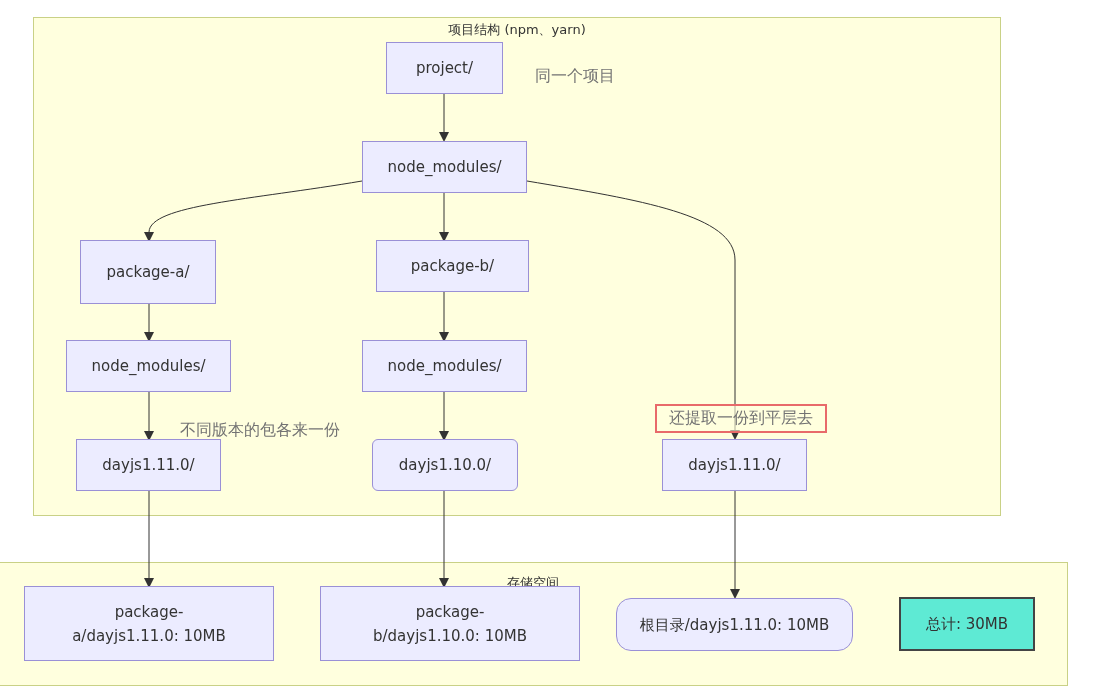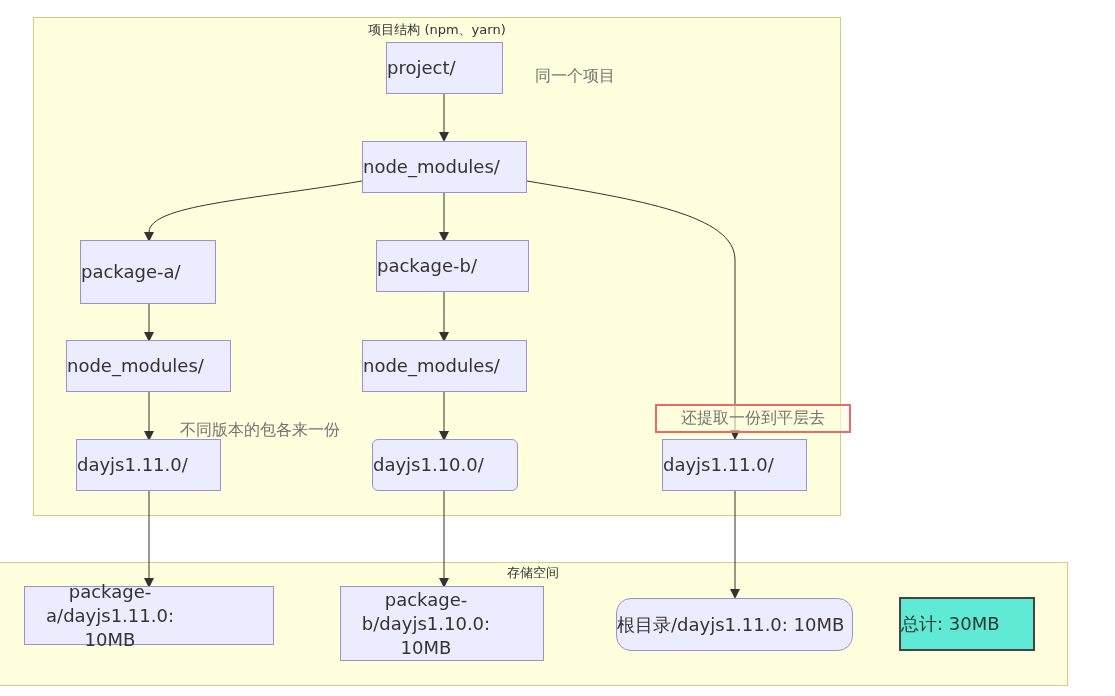--- a/index.html
+++ b/index.html
@@ -1,36 +1,36 @@
 <!DOCTYPE html>
 <html><head>
 <meta charset="utf-8">
 <style>
   html, body { margin:0; padding:0; background:#ffffff; }
   body { width:1115px; height:696px; position:relative; overflow:hidden;
          font-family:"DejaVu Sans","Liberation Sans",sans-serif; color:#333; }
   .cluster { position:absolute; background:#ffffde; border:1px solid #c9d186; box-sizing:border-box; }
   .cluster-title { position:absolute; left:0; right:0; text-align:center; font-size:13px; color:#333; }
   .node { position:absolute; background:#ececff; border:1px solid #9a90d6; box-sizing:border-box;
-          display:flex; align-items:center; text-align:center;
-          font-size:18px; color:#333; line-height:24px; }
+          display:flex; align-items:center; justify-content:center; text-align:center;
+          font-size:15px; color:#333; line-height:24px; }
   .node.total { background:#5eead4; border:2px solid #444; }
   .note { position:absolute; color:#737373; font-size:16px; white-space:nowrap; }
-  .note.boxed { border:2px solid #e86a6a; padding:2px 24px; background:rgba(255,255,222,0.6); }
+  .note.boxed { border:2px solid #e86a6a; padding:2px 12px; background:rgba(255,255,222,0.6); }
   svg.edges { position:absolute; left:0; top:0; pointer-events:none; }
 </style>
 </head>
 <body>
 
-<div class="cluster" style="left:33px;top:17px;width:808px;height:499px;padding-left:20px;">
+<div class="cluster" style="left:33px;top:17px;width:968px;height:499px;padding-left:20px;">
   <div class="cluster-title" style="top:3px;">项目结构 (npm、yarn)</div>
 </div>
 
 <div class="cluster" style="left:-2px;top:562px;width:1070px;height:124px;">
-  <div class="cluster-title" style="top:1px;text-align:center;">存储空间</div>
+  <div class="cluster-title" style="top:11px;text-align:center;">存储空间</div>
 </div>
 
 <svg class="edges" width="1115" height="696">
   <defs>
     <marker id="arrow" markerWidth="10" markerHeight="10" refX="8" refY="5" orient="auto" markerUnits="userSpaceOnUse">
       <path d="M0,0 L10,5 L0,10 z" fill="#333"></path>
     </marker>
   </defs>
   <g stroke="#333" stroke-width="1" fill="none">
     <path d="M444,94 L444,140" marker-end="url(#arrow)"></path>
@@ -68,24 +68,24 @@
 <div class="node" style="left:76px;top:439px;width:145px;height:52px;">
   <span>dayjs1.11.0/</span>
 </div>
 <div class="node" style="left:372px;top:439px;width:146px;height:52px;border-radius:6px;">
   <span>dayjs1.10.0/</span>
 </div>
 <div class="node" style="left:662px;top:439px;width:145px;height:52px;">
   <span>dayjs1.11.0/</span>
 </div>
 
-<div class="node" style="left:24px;top:586px;width:250px;height:59px;">
+<div class="node" style="left:24px;top:586px;width:250px;height:75px;">
   <span style="width:170px;">package-a/dayjs1.11.0: 10MB</span>
 </div>
-<div class="node" style="left:320px;top:586px;width:204px;height:75px;margin-left:20px;">
+<div class="node" style="left:320px;top:586px;width:260px;height:75px;">
   <span style="width:170px;">package-b/dayjs1.10.0: 10MB</span>
 </div>
 <div class="node" style="left:616px;top:598px;width:237px;height:53px;border-radius:15px;">
   <span>根目录/dayjs1.11.0: 10MB</span>
 </div>
 <div class="node total" style="left:899px;top:597px;width:136px;height:54px;">
   <span>总计: 30MB</span>
 </div>
 
 <div class="note" style="left:535px;top:66px;">同一个项目</div>

